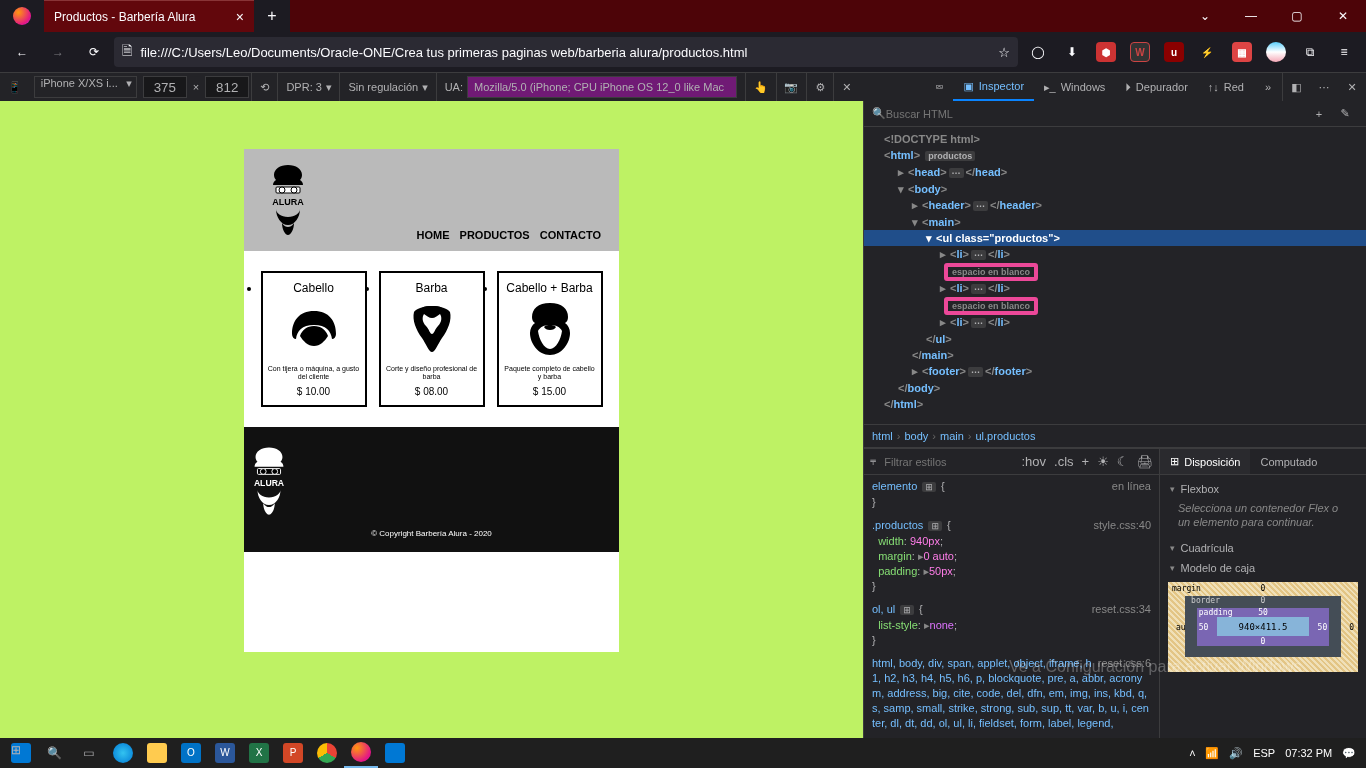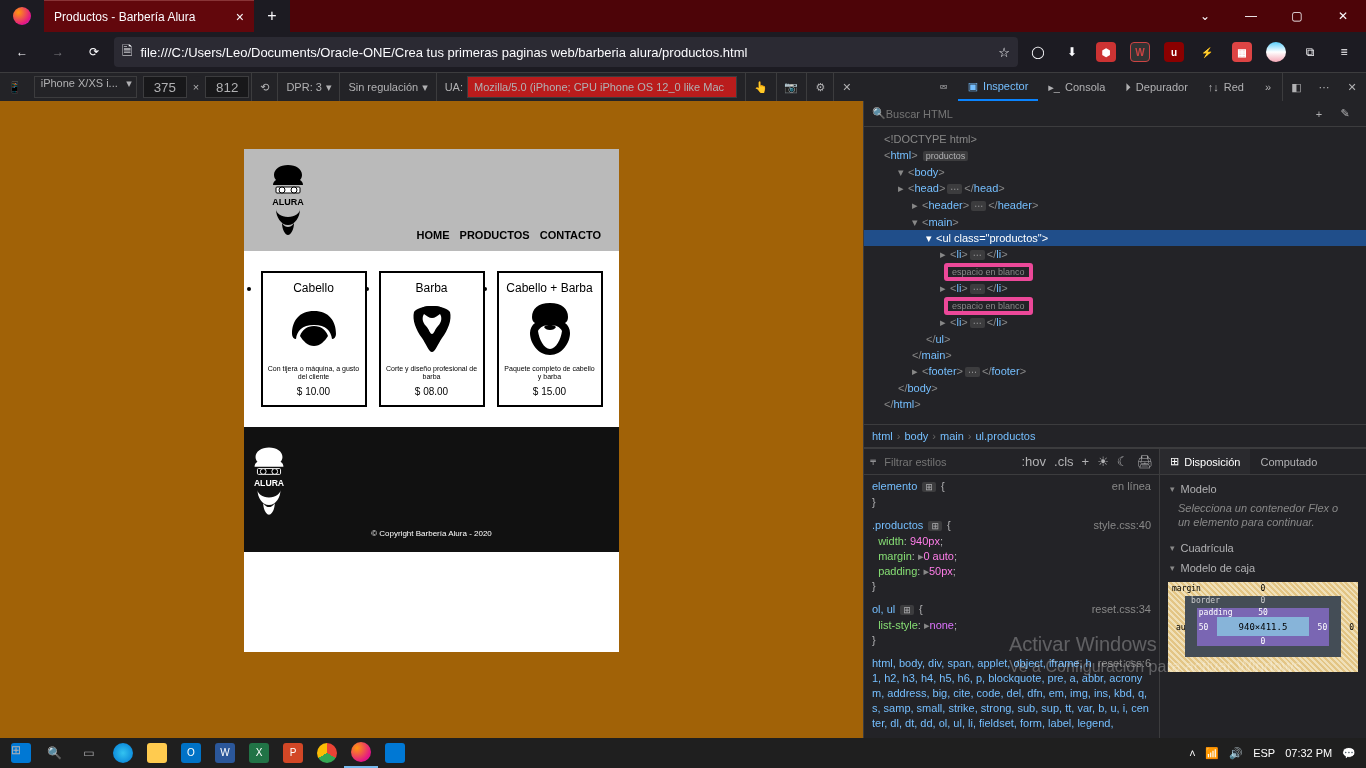--- a/index.html
+++ b/index.html
@@ -26,29 +26,29 @@
 .nav-icon { width:32px; height:32px; display:flex; align-items:center; justify-content:center; border-radius:4px; color:#fbfbfe; }
 .ext-badge { width:20px; height:20px; border-radius:4px; display:flex; align-items:center; justify-content:center; font-size:10px; font-weight:bold; }
 
 
 .devtools-toolbar { height:29px; background:#232327; border-top:1px solid #3c3c3e; display:flex; align-items:center; font-size:11px; color:#b1b1b3; }
 .rdm-left { display:flex; align-items:center; height:100%; }
 .rdm-select { background:#232327; border:1px solid #3c3c3e; color:#b1b1b3; height:22px; padding:0 18px 0 6px; margin:0 4px; position:relative; }
 .rdm-num { background:#18181a; border:1px solid #3c3c3e; color:#b1b1b3; width:44px; height:22px; text-align:center; margin:0 2px; }
 .rdm-x { padding:0 4px; }
 .rdm-item { padding:0 8px; border-left:1px solid #3c3c3e; height:100%; display:flex; align-items:center; gap:4px; }
-.ua-input { background:#b91c1c; border:1px solid #3c3c3e; color:#b1b1b3; height:22px; width:270px; padding:0 6px; font-size:11px; }
+.ua-input { background:#701a75; border:1px solid #3c3c3e; color:#b1b1b3; height:22px; width:270px; padding:0 6px; font-size:11px; }
 .devtools-tabs { margin-left:auto; display:flex; align-items:center; height:100%; }
 .dt-tab { padding:0 10px; height:100%; display:flex; align-items:center; gap:5px; cursor:pointer; }
 .dt-tab.active { color:#75bfff; border-bottom:2px solid #0a84ff; }
 .dt-icon { width:28px; display:flex; align-items:center; justify-content:center; height:100%; }
 
 
 .main-area { display:flex; height:637px; }
-.viewport-pane { width:863px; background:#a16207; display:flex; align-items:flex-start; justify-content:center; padding-top:48px; }
+.viewport-pane { width:863px; background:#bef264; display:flex; align-items:flex-start; justify-content:center; padding-top:48px; }
 .device-frame { width:375px; background:#fff; color:#000; font-family:Arial,sans-serif; }
 
 
 .page-header { background:#bababa; padding:14px 18px 10px; display:flex; align-items:flex-end; }
 .page-logo { width:60px; }
 .page-nav { margin-left:auto; display:flex; gap:10px; font-size:11px; font-weight:bold; color:#000; }
 .page-main { background:#fff; padding:20px 10px; }
 .productos { display:flex; gap:12px; justify-content:center; }
 .prod { border:2px solid #000; width:106px; padding:8px 4px; text-align:center; }
 .prod h2 { font-size:12px; font-weight:normal; margin-bottom:6px; }
@@ -58,21 +58,21 @@
 .page-footer { background:#111; color:#fff; text-align:center; padding:18px 0 14px; }
 .page-footer .copy { font-size:8px; margin-top:8px; }
 .page-blank { height:100px; background:#fff; }
 
 
 .devtools-panel { flex:1; background:#232327; border-left:1px solid #3c3c3e; display:flex; flex-direction:column; font-family:Menlo,Consolas,monospace; font-size:11px; }
 .dt-search { height:26px; border-bottom:1px solid #3c3c3e; display:flex; align-items:center; padding:0 8px; background:#232327; }
 .dt-search input { flex:1; background:transparent; border:none; color:#b1b1b3; font-size:11px; outline:none; }
 .dt-search-btn { width:26px; text-align:center; }
 .dom-tree { flex:1; overflow:auto; padding:4px 0; line-height:16px; }
-.dom-line { padding:0 6px; white-space:nowrap; }
+.dom-line { padding:0 6px; white-space:nowrap;font-weight:bold; }
 .dom-line.selected { background:#204e8a; color:#fff; }
 .dom-line .twisty { display:inline-block; width:10px; color:#888; }
 .ind1{padding-left:20px}.ind2{padding-left:34px}.ind3{padding-left:48px}.ind4{padding-left:62px}.ind5{padding-left:76px}
 .tk-tag{color:#75bfff}.tk-punc{color:#888}
 .badge { background:#3c3c3e; color:#b1b1b3; font-size:9px; padding:0 3px; border-radius:2px; margin:0 2px; }
 .whitespace-badge { border:4px solid #ec4899; border-radius:3px; font-size:9px; padding:0 4px; color:#888; background:#232327; margin-left:4px; }
 
 .breadcrumbs { height:24px; background:#232327; border-top:1px solid #3c3c3e; border-bottom:1px solid #3c3c3e; display:flex; align-items:center; padding:0 8px; gap:4px; color:#75bfff; }
 .breadcrumbs .sep { color:#666; }
 
@@ -186,21 +186,21 @@
       <input class="ua-input" value="Mozilla/5.0 (iPhone; CPU iPhone OS 12_0 like Mac" style="">
     </div>
     <div class="rdm-item" style="color:#75bfff">👆</div>
     <div class="rdm-item">📷</div>
     <div class="rdm-item">⚙</div>
     <div class="rdm-item">✕</div>
   </div>
   <div class="devtools-tabs">
     <div class="dt-icon">⮹</div>
     <div class="dt-tab active">▣ <span>Inspector</span></div>
-    <div class="dt-tab">▸_ <span>Consola</span></div>
+    <div class="dt-tab">▸_ <span>Windows</span></div>
     <div class="dt-tab">⏵ <span>Depurador</span></div>
     <div class="dt-tab">↑↓ <span>Red</span></div>
     <div class="dt-icon">»</div>
     <div class="dt-icon" style="border-left:1px solid #3c3c3e">◧</div>
     <div class="dt-icon">⋯</div>
     <div class="dt-icon">✕</div>
   </div>
 </div>
 
 <div class="main-area">
@@ -286,22 +286,22 @@
   <div class="devtools-panel">
     <div class="dt-search">
       <span>🔍</span>
       <input placeholder="Buscar HTML" style="">
       <span class="dt-search-btn">+</span>
       <span class="dt-search-btn">✎</span>
     </div>
     <div class="dom-tree">
       <div class="dom-line ind1"><span class="tk-punc">&lt;!DOCTYPE html&gt;</span></div>
       <div class="dom-line ind1"><span class="tk-punc">&lt;</span><span class="tk-tag">html</span><span class="tk-punc">&gt;</span> <span class="badge">productos</span></div>
+      <div class="dom-line ind2"><span class="twisty">▸</span><span class="tk-punc">&lt;</span><span class="tk-tag">head</span><span class="tk-punc">&gt;</span><span class="badge">⋯</span><span class="tk-punc">&lt;/</span><span class="tk-tag">head</span><span class="tk-punc">&gt;</span></div>
       <div class="dom-line ind2"><span class="twisty">▾</span><span class="tk-punc">&lt;</span><span class="tk-tag">body</span><span class="tk-punc">&gt;</span></div>
-      <div class="dom-line ind2"><span class="twisty">▸</span><span class="tk-punc">&lt;</span><span class="tk-tag">head</span><span class="tk-punc">&gt;</span><span class="badge">⋯</span><span class="tk-punc">&lt;/</span><span class="tk-tag">head</span><span class="tk-punc">&gt;</span></div>
       <div class="dom-line ind3"><span class="twisty">▸</span><span class="tk-punc">&lt;</span><span class="tk-tag">header</span><span class="tk-punc">&gt;</span><span class="badge">⋯</span><span class="tk-punc">&lt;/</span><span class="tk-tag">header</span><span class="tk-punc">&gt;</span></div>
       <div class="dom-line ind3"><span class="twisty">▾</span><span class="tk-punc">&lt;</span><span class="tk-tag">main</span><span class="tk-punc">&gt;</span></div>
       <div class="dom-line ind4 selected"><span class="twisty" style="color:#fff">▾</span><span style="color:#fff">&lt;</span><span style="color:#fff">ul</span> <span style="color:#fff">class</span><span style="color:#fff">="</span><span style="color:#fff">productos</span><span style="color:#fff">"&gt;</span></div>
       <div class="dom-line ind5"><span class="twisty">▸</span><span class="tk-punc">&lt;</span><span class="tk-tag">li</span><span class="tk-punc">&gt;</span><span class="badge">⋯</span><span class="tk-punc">&lt;/</span><span class="tk-tag">li</span><span class="tk-punc">&gt;</span></div>
       <div class="dom-line ind5"><span class="whitespace-badge">espacio en blanco</span></div>
       <div class="dom-line ind5"><span class="twisty">▸</span><span class="tk-punc">&lt;</span><span class="tk-tag">li</span><span class="tk-punc">&gt;</span><span class="badge">⋯</span><span class="tk-punc">&lt;/</span><span class="tk-tag">li</span><span class="tk-punc">&gt;</span></div>
       <div class="dom-line ind5"><span class="whitespace-badge">espacio en blanco</span></div>
       <div class="dom-line ind5"><span class="twisty">▸</span><span class="tk-punc">&lt;</span><span class="tk-tag">li</span><span class="tk-punc">&gt;</span><span class="badge">⋯</span><span class="tk-punc">&lt;/</span><span class="tk-tag">li</span><span class="tk-punc">&gt;</span></div>
       <div class="dom-line ind4"><span class="tk-punc">&lt;/</span><span class="tk-tag">ul</span><span class="tk-punc">&gt;</span></div>
       <div class="dom-line ind3"><span class="tk-punc">&lt;/</span><span class="tk-tag">main</span><span class="tk-punc">&gt;</span></div>
@@ -358,21 +358,21 @@
       </div>
 
       <div class="rules-right">
         <div class="layout-tabs">
           <div class="layout-tab active">⊞ <span>Disposición</span></div>
           <div class="layout-tab">
               <span>Computado</span>
             </div>
         </div>
         <div class="layout-body">
-          <div class="layout-section-h">Modelo</div>
+          <div class="layout-section-h">Flexbox</div>
           <div class="layout-msg">Selecciona un contenedor Flex o un elemento para continuar.</div>
           <div class="layout-section-h">Cuadrícula</div>
           <div class="layout-section-h">Modelo de caja</div>
           <div class="boxmodel">
             <div class="bm-margin">
               <span class="bm-label" style="top:2px;left:4px">margin</span>
               <span class="bm-label" style="top:2px;left:50%;transform:translateX(-50%)">0</span>
               <span class="bm-label" style="left:8px;top:50%;transform:translateY(-50%)">auto</span>
               <span class="bm-label" style="right:4px;top:50%;transform:translateY(-50%)">0</span>
               <div class="bm-border">
@@ -389,21 +389,20 @@
               </div>
             </div>
           </div>
         </div>
       </div>
     </div>
   </div>
 </div>
 
 <div class="watermark">
-  <div>Activar Windows</div>
   <div class="wline2">Ve a Configuración para activar Windows.</div>
 </div>
 
 <div class="taskbar">
   <div class="tb-item">
       <div class="tb-icon" style="background:linear-gradient(135deg,#0078d4,#0078d4)">⊞</div>
     </div>
   <div class="tb-item">🔍</div>
   <div class="tb-item">▭</div>
   <div class="tb-item">

